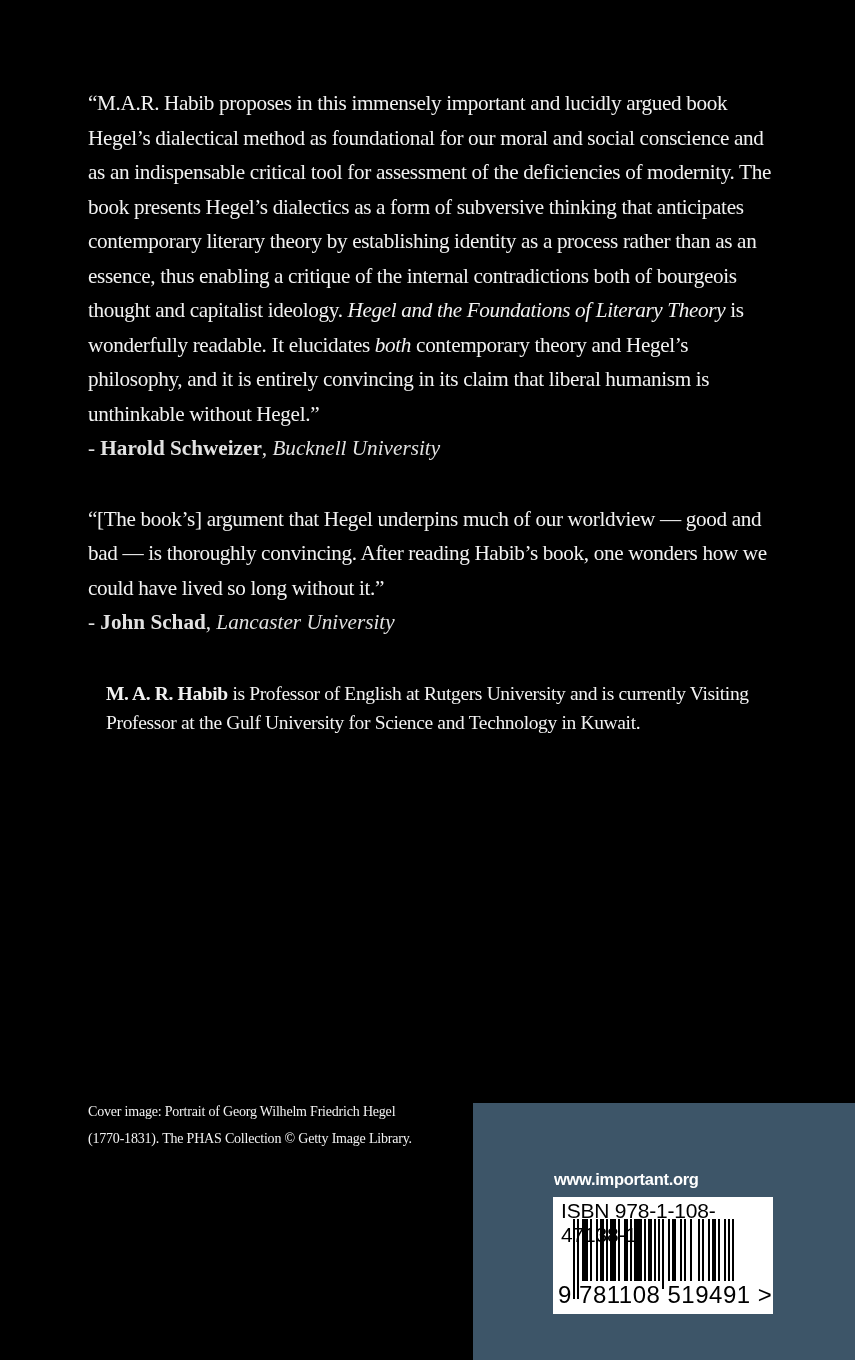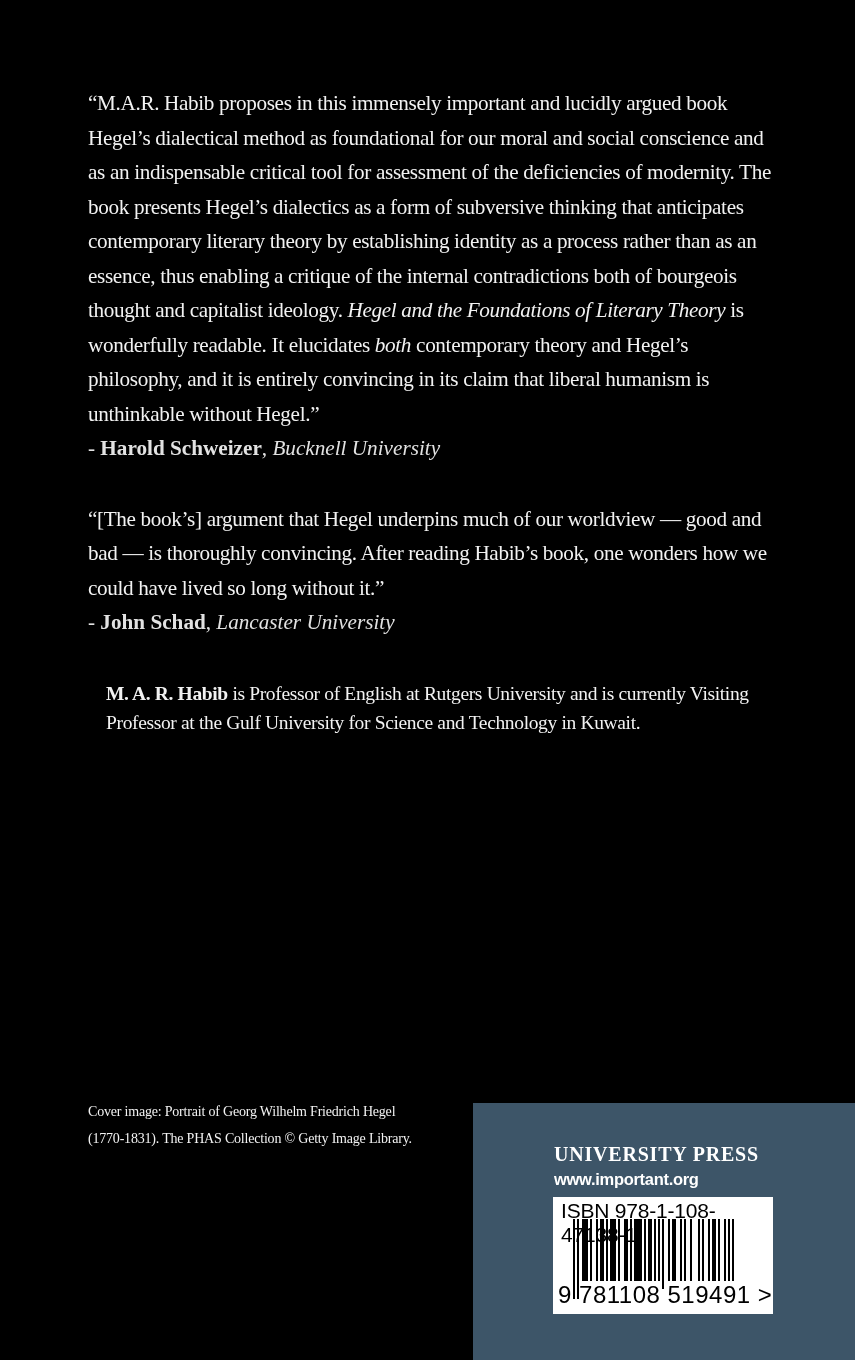--- a/index.html
+++ b/index.html
@@ -43,21 +43,20 @@
   <p class="attrib"><span>- </span><b>John Schad</b><span>, </span><em>Lancaster University</em></p>
 
   <div class="gap2"></div>
 
   <p class="bio"><b>M. A. R. Habib</b><span> is Professor of English at Rutgers University and is currently Visiting Professor at the Gulf University for Science and Technology in Kuwait.</span></p>
 </div>
 
 <div class="credit">Cover image: Portrait of Georg Wilhelm Friedrich Hegel (1770-1831). The PHAS Collection © Getty Image Library.</div>
 
 <div class="panel">
-  <div class="logo2">UNIVERSITY PRESS</div>
   <div class="url">www.important.org</div>
   <div class="barcode-box">
     <div class="isbn">ISBN 978-1-108-47138-1</div>
     <div class="bars">
       <div class="bar guard" style="width:2px"></div>
         <div class="gapb" style="width:2px"></div>
         <div class="bar guard" style="width:2px"></div>
       <div class="gapb" style="width:3px"></div>
         <div class="bar" style="width:6px"></div>
         <div class="gapb" style="width:2px"></div>

